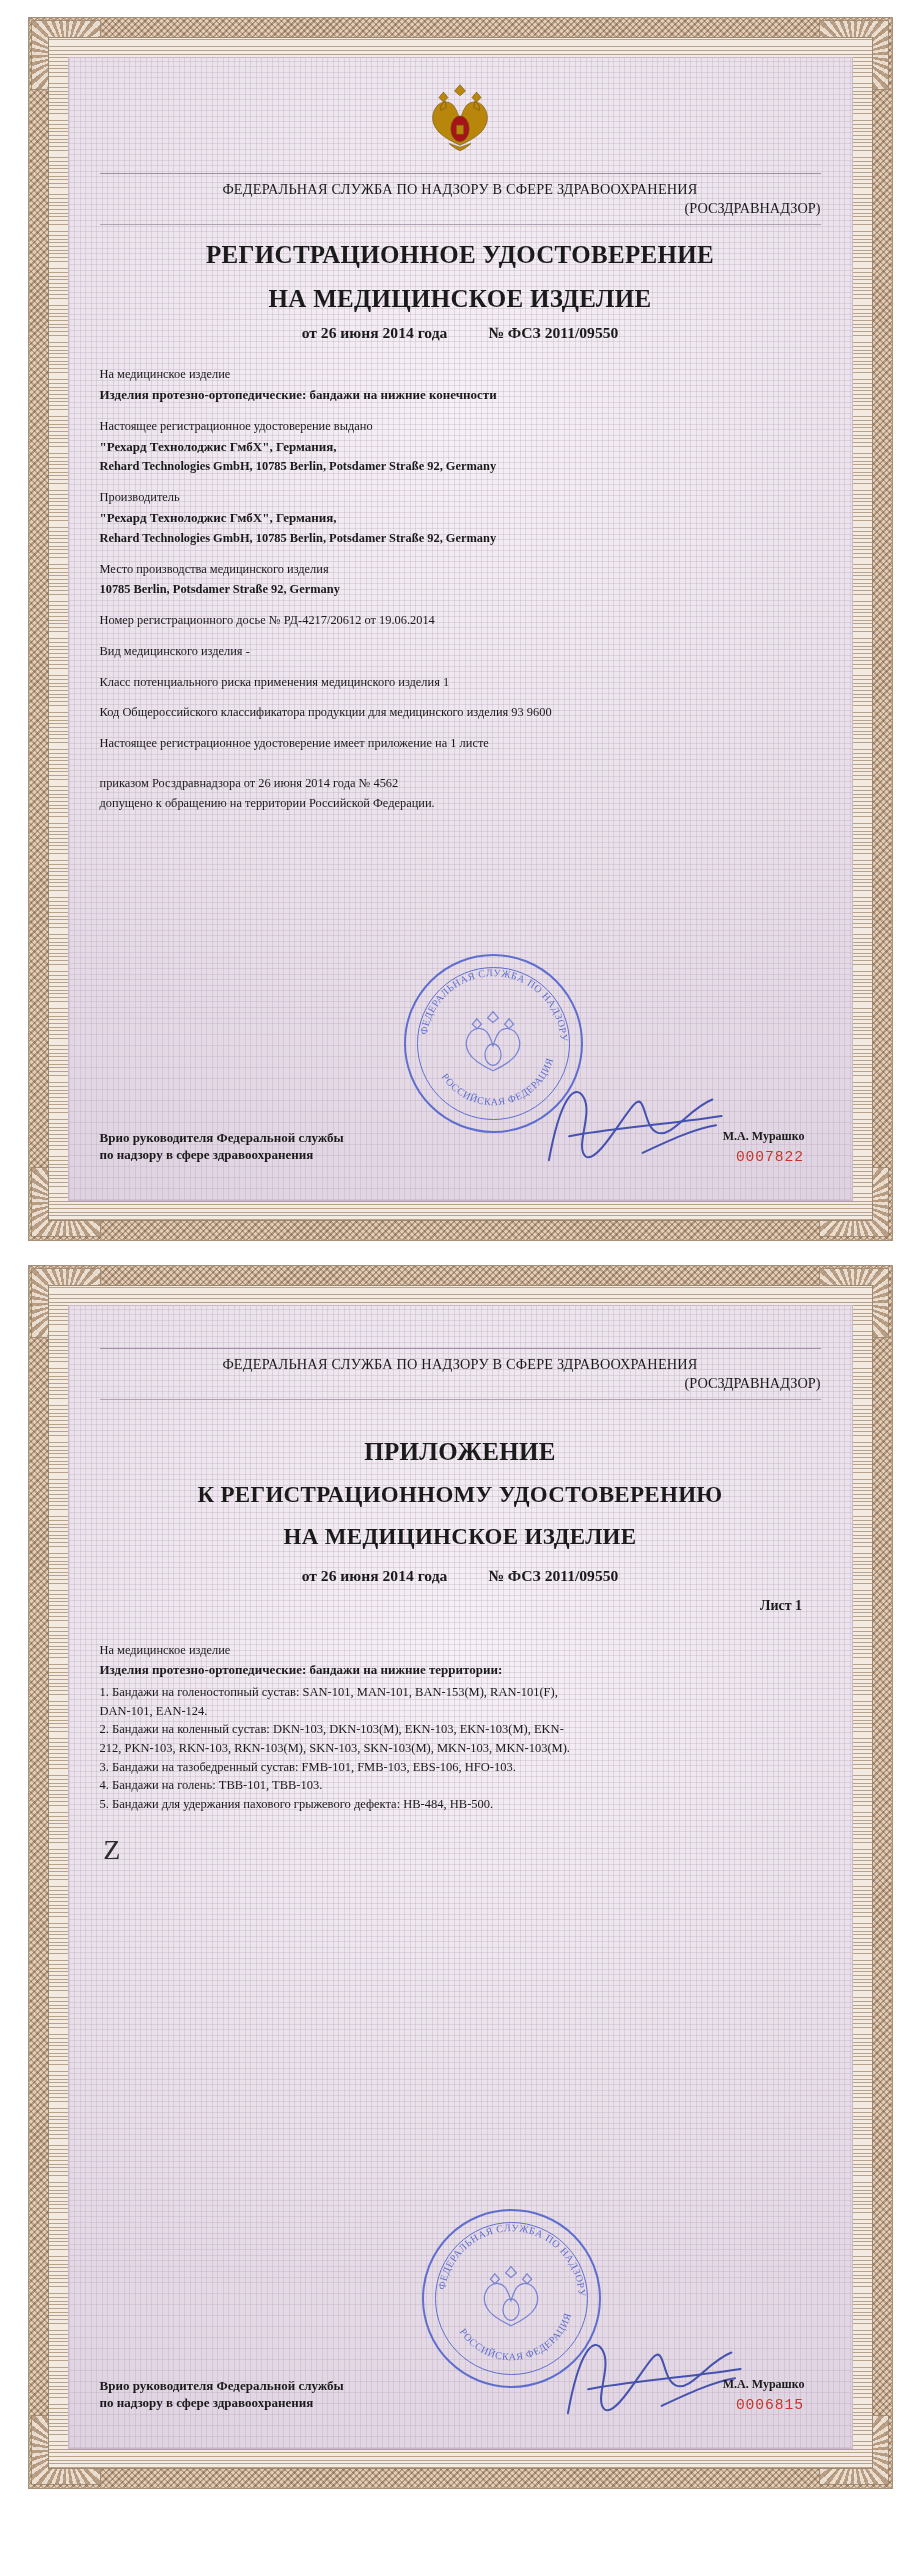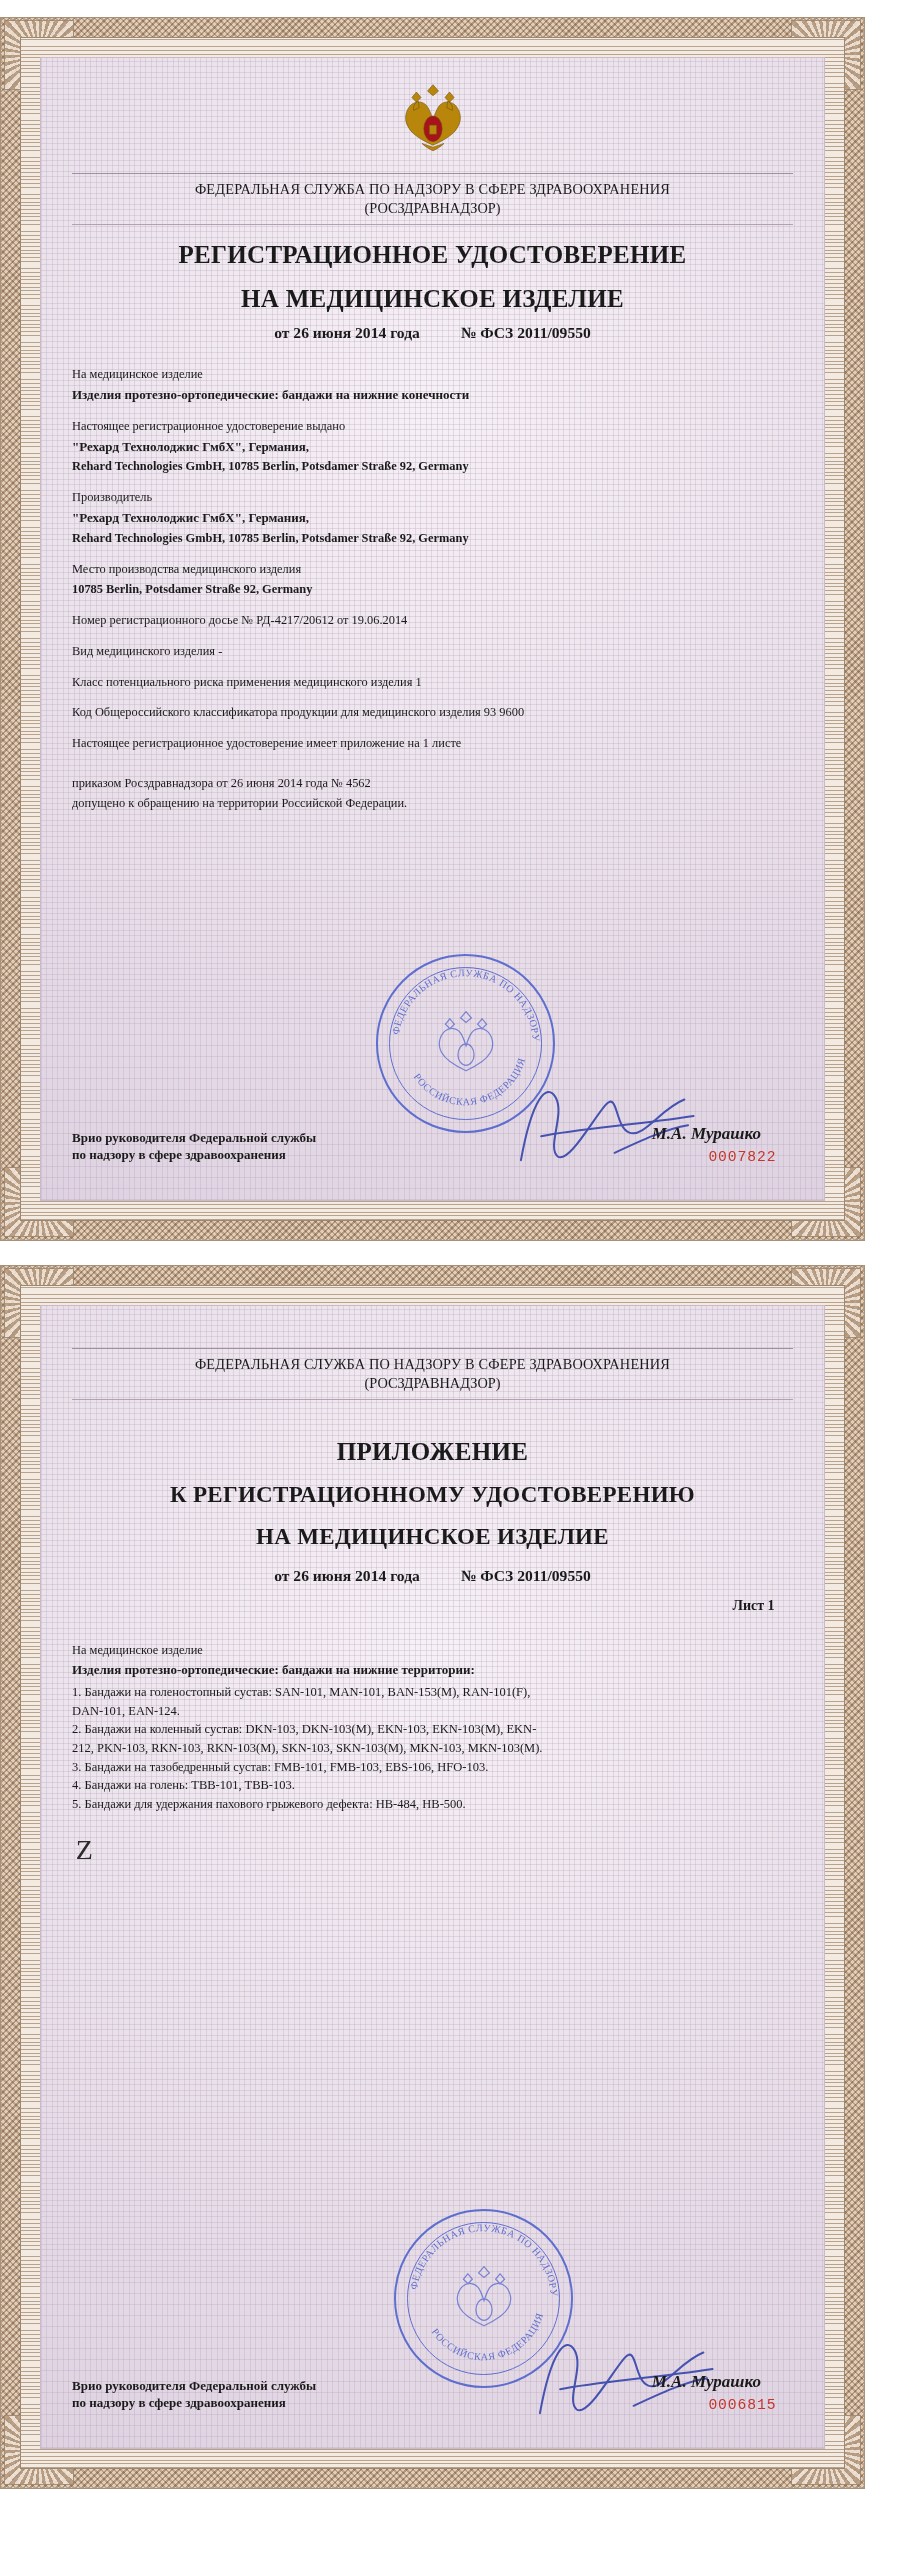--- a/index.html
+++ b/index.html
@@ -1,17 +1,17 @@
 <!DOCTYPE html>
 <html style="font-size:14.7px"><head>
 <meta charset="utf-8">
 <style>
   html,body{margin:0;padding:0;background:#ffffff;}
   body{width:920px;}
-  .page-wrap{width:812px;}
+  .page-wrap{width:920px;}
   .certificate{
     position:relative;
     width:865px;
     margin:16.6px auto 0 auto;
     background:#efe7ef;
     box-sizing:border-box;
     font-family:"Liberation Serif", serif;
     color:#1a1a1a;
   }
   .cert1{height:1224px;}
@@ -55,21 +55,21 @@
   .corner.tl{top:3.7px;left:3.7px;}
   .corner.tr{top:3.7px;right:3.7px;}
   .corner.bl{bottom:3.7px;left:3.7px;}
   .corner.br{bottom:3.7px;right:3.7px;}
 
   .emblem{width:70px;height:79px;margin:0 auto;display:block;}
   .org-line{
     text-align:center;font-size:14.3px;letter-spacing:0.2px;margin-top:7.4px;
     font-family:"Liberation Serif", serif;
   }
-  .org-line2{text-align:center;font-size:14.3px;margin-top:1.8px;}
+  .org-line2{text-align:right;font-size:14.3px;margin-top:1.8px;}
   .rule{height:0.9px;background:#9f8fa0;margin:11px 0 0 0;}
   .rule.thin{height:0.9px;background:#b0a2b1;}
 
   .title{
     text-align:center;font-weight:bold;font-size:25px;line-height:1.18;
     margin-top:14.7px;letter-spacing:0.3px;
   }
   .title.small{font-size:23px;}
   .date-row{
     text-align:center;font-weight:bold;font-size:15.6px;margin-top:11px;
@@ -87,21 +87,21 @@
   .list{margin-top:3.7px;font-size:12.5px;line-height:1.42;}
   .list div{margin-top:0.9px;}
 
   .sign-block{
     position:absolute;left:0;bottom:24px;width:100%;
   }
   .sign-left{
     font-weight:bold;font-size:13px;line-height:1.35;
   }
   .sign-name{
-    position:absolute;right:32px;bottom:20px;font-weight:bold;font-size:17px;font-style:italic;
+    position:absolute;right:16px;bottom:20px;font-weight:bold;font-size:12px;
   }
   .reg-number{
     position:absolute;right:16.6px;bottom:-1.8px;color:#c4362c;font-size:14.7px;
     font-family:"Liberation Mono", monospace;letter-spacing:0.9px;
   }
   .stamp{
     position:absolute;
     width:175px;height:175px;border-radius:50%;
     border:2.8px solid #2d47c8;opacity:.72;
   }

